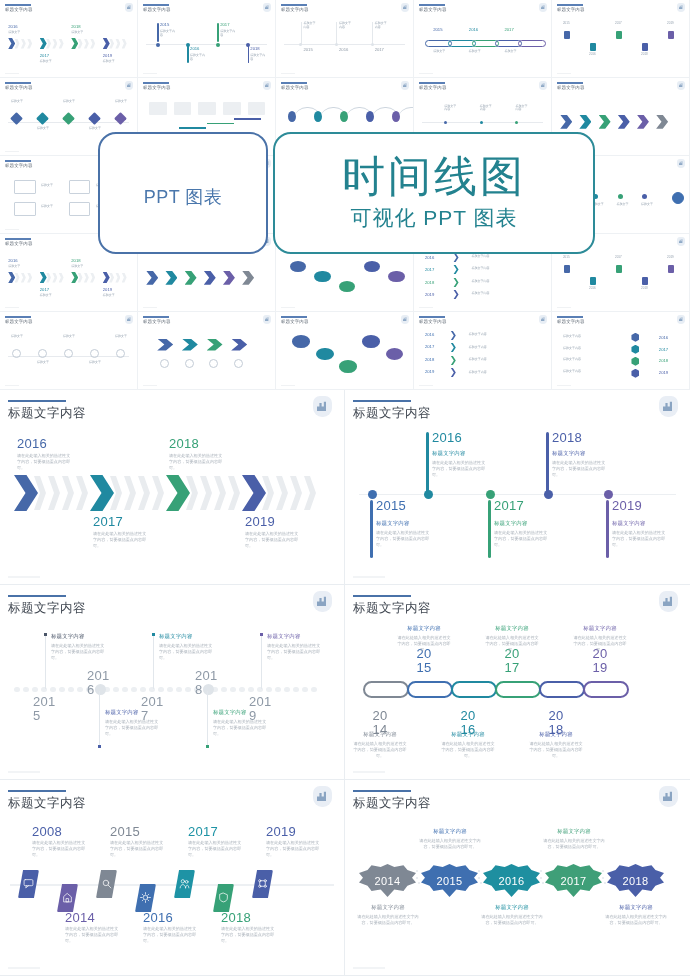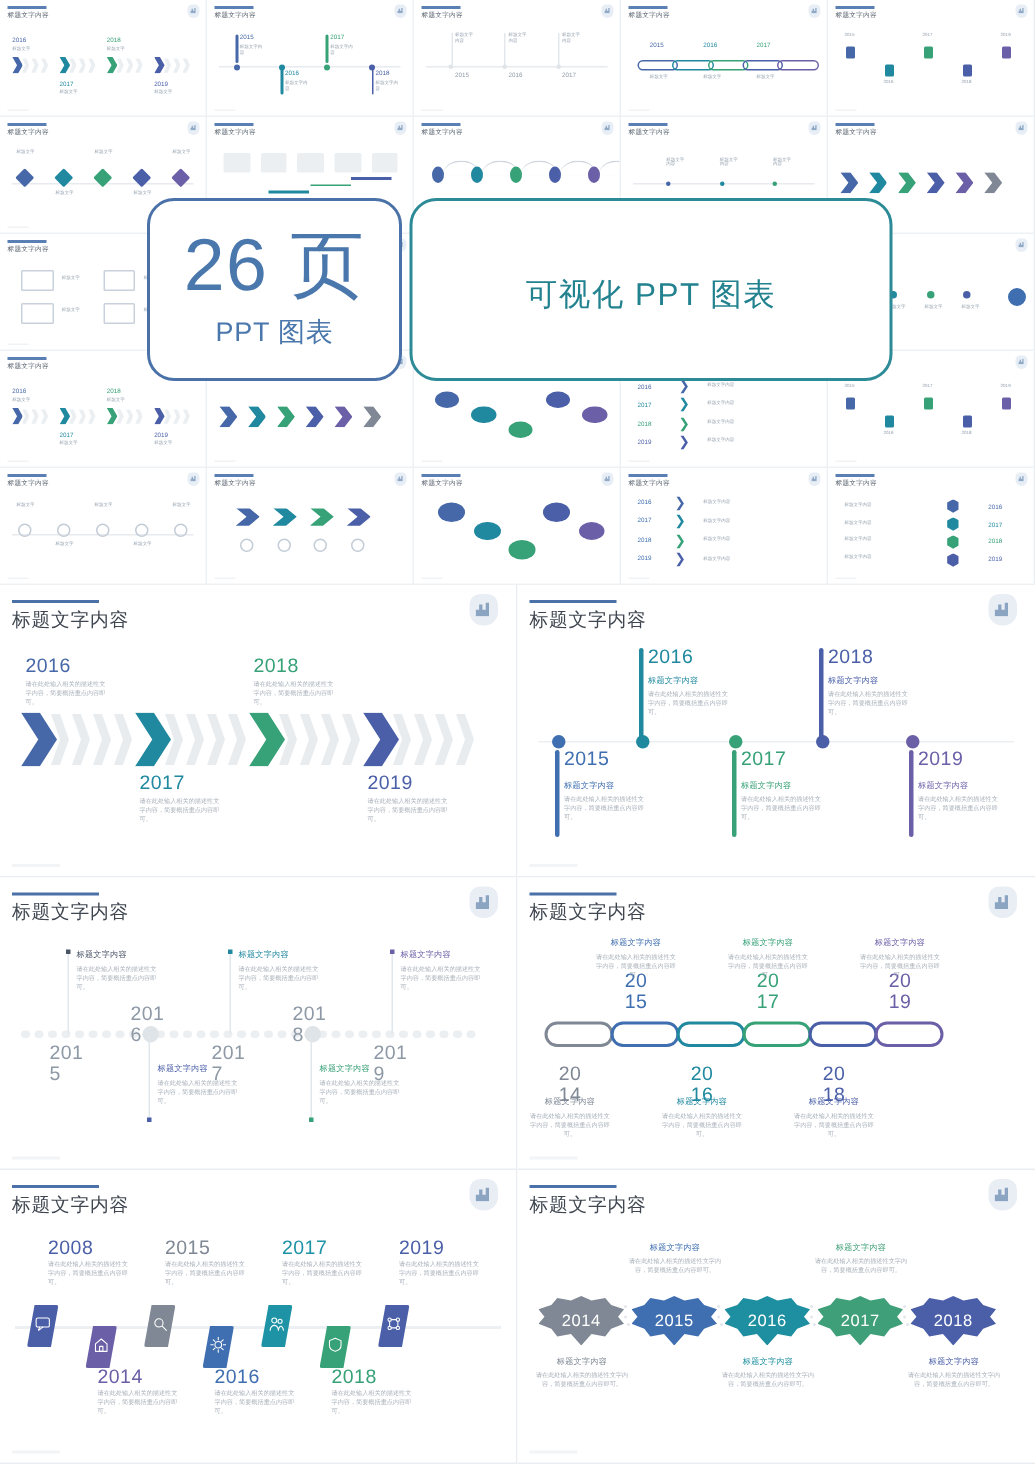--- a/index.html
+++ b/index.html
@@ -579,24 +579,24 @@
           <div class="myr" style="left: 78%; top: 57%; color: rgb(55, 161, 119);">2018</div>
           <div class="mhex" style="left: 58%; top: 75%; background: rgb(74, 95, 168);"></div>
           <div class="mtx" style="left: 8%; top: 78%; width: 22px;">标题文字内容</div>
           <div class="myr" style="left: 78%; top: 78%; color: rgb(74, 95, 168);">2019</div>
         </div>
       </div>
     </div>
 
   <div class="titlewrap">
     <div class="card card-left">
-      <div class="big">26 页</div>
       <div class="sub">PPT 图表</div>
     </div>
     <div class="card card-right">
+      <div class="big">时间线图</div>
       <div class="sub">可视化 PPT 图表</div>
     </div>
   </div>
 </div>
 
 <div class="slides">
 
   <div class="slide">
     <div class="s-rule"></div>
     <div class="s-title">标题文字内容</div>

